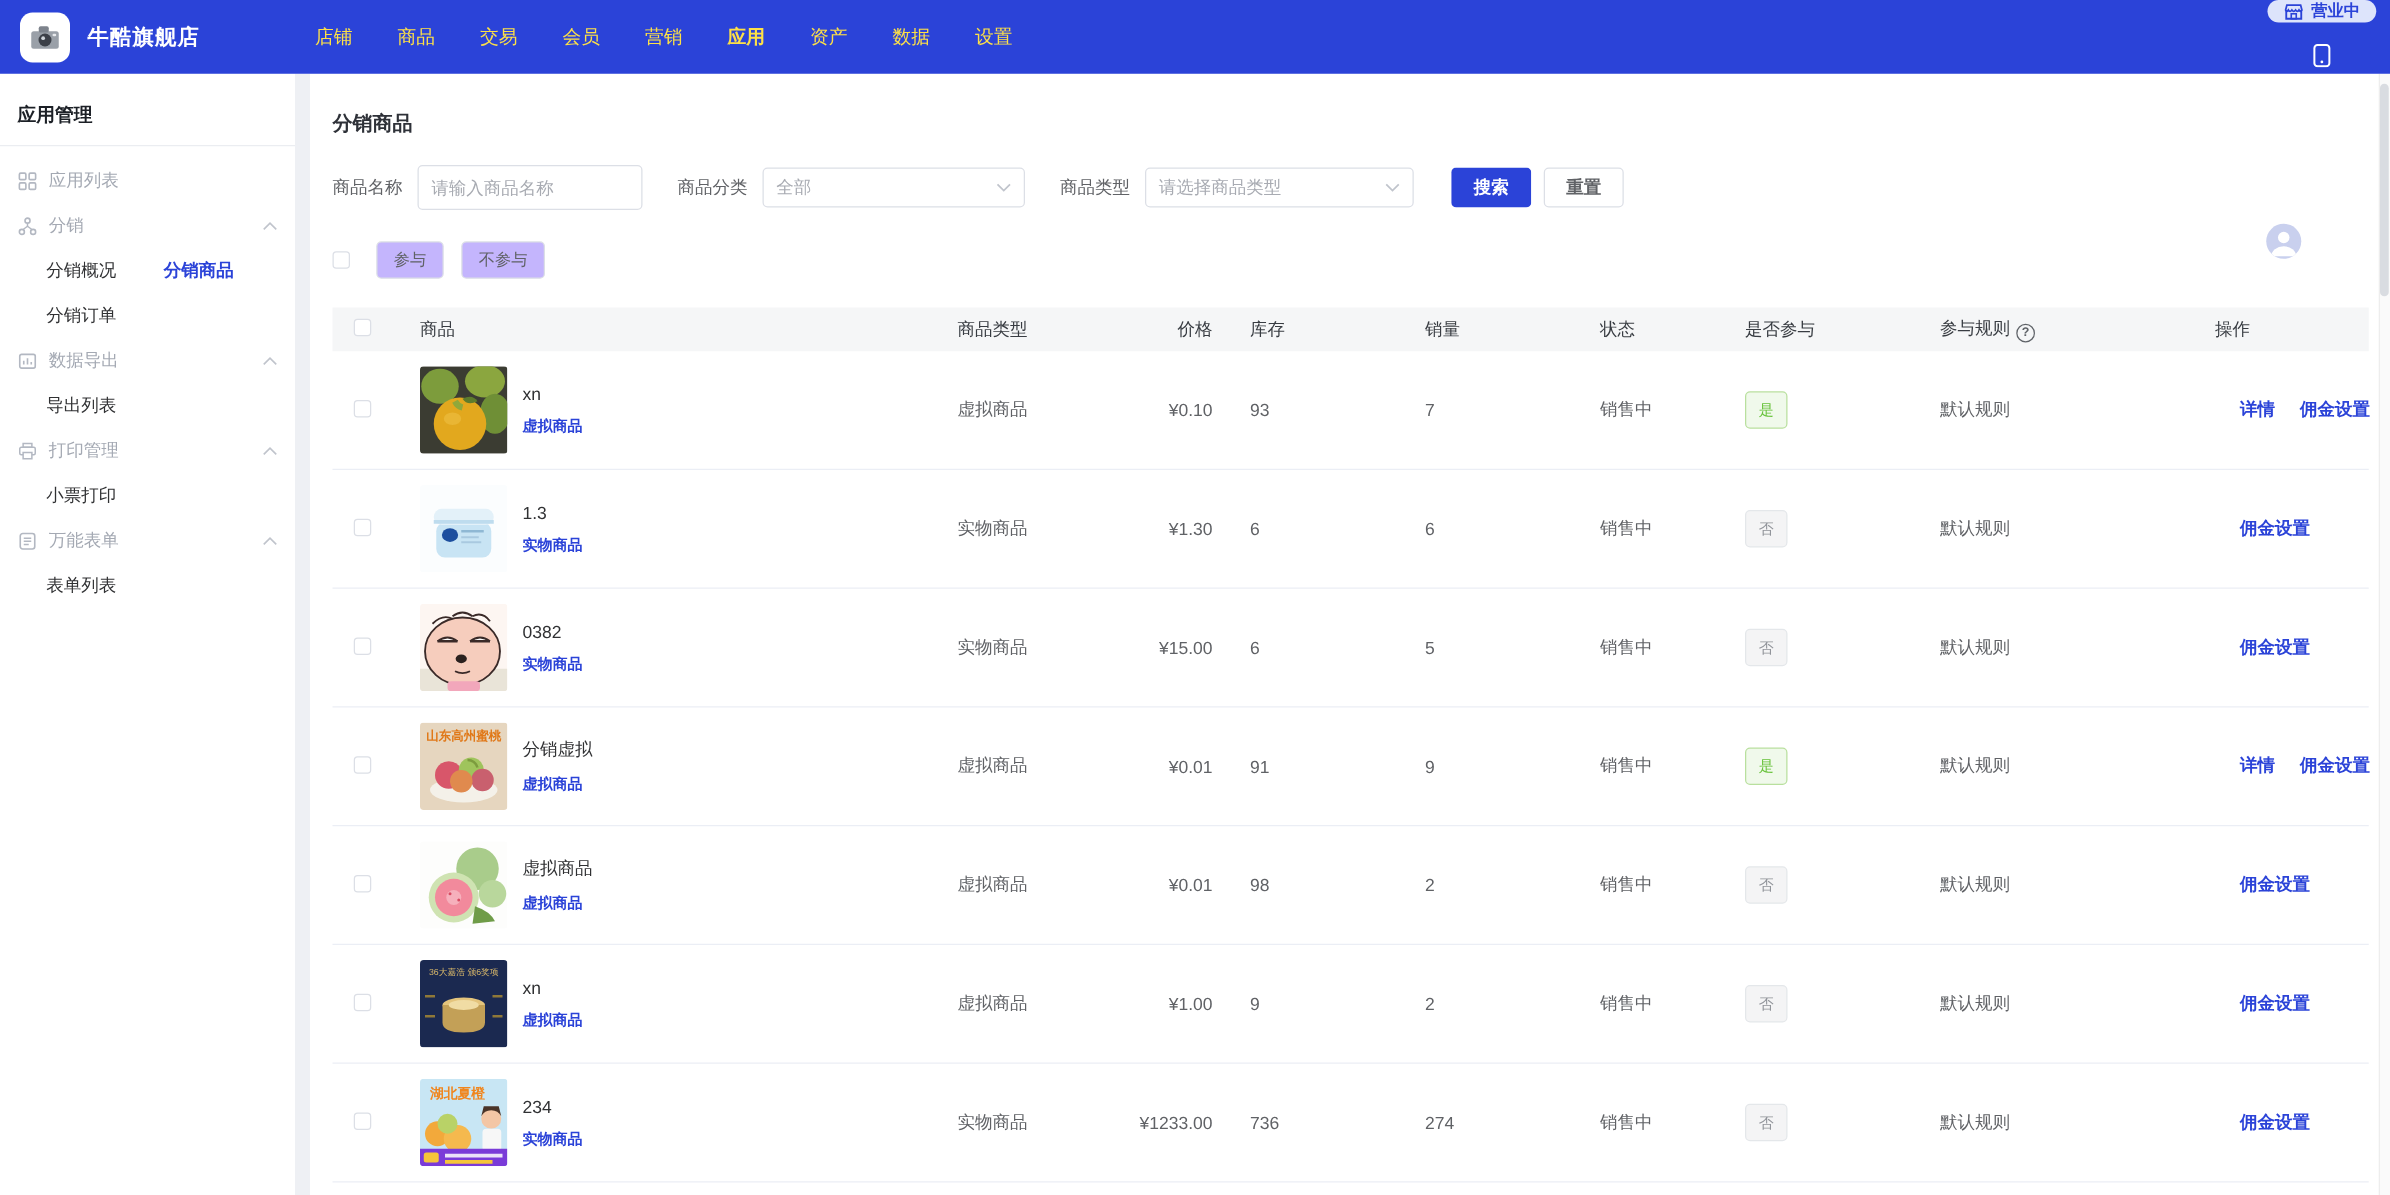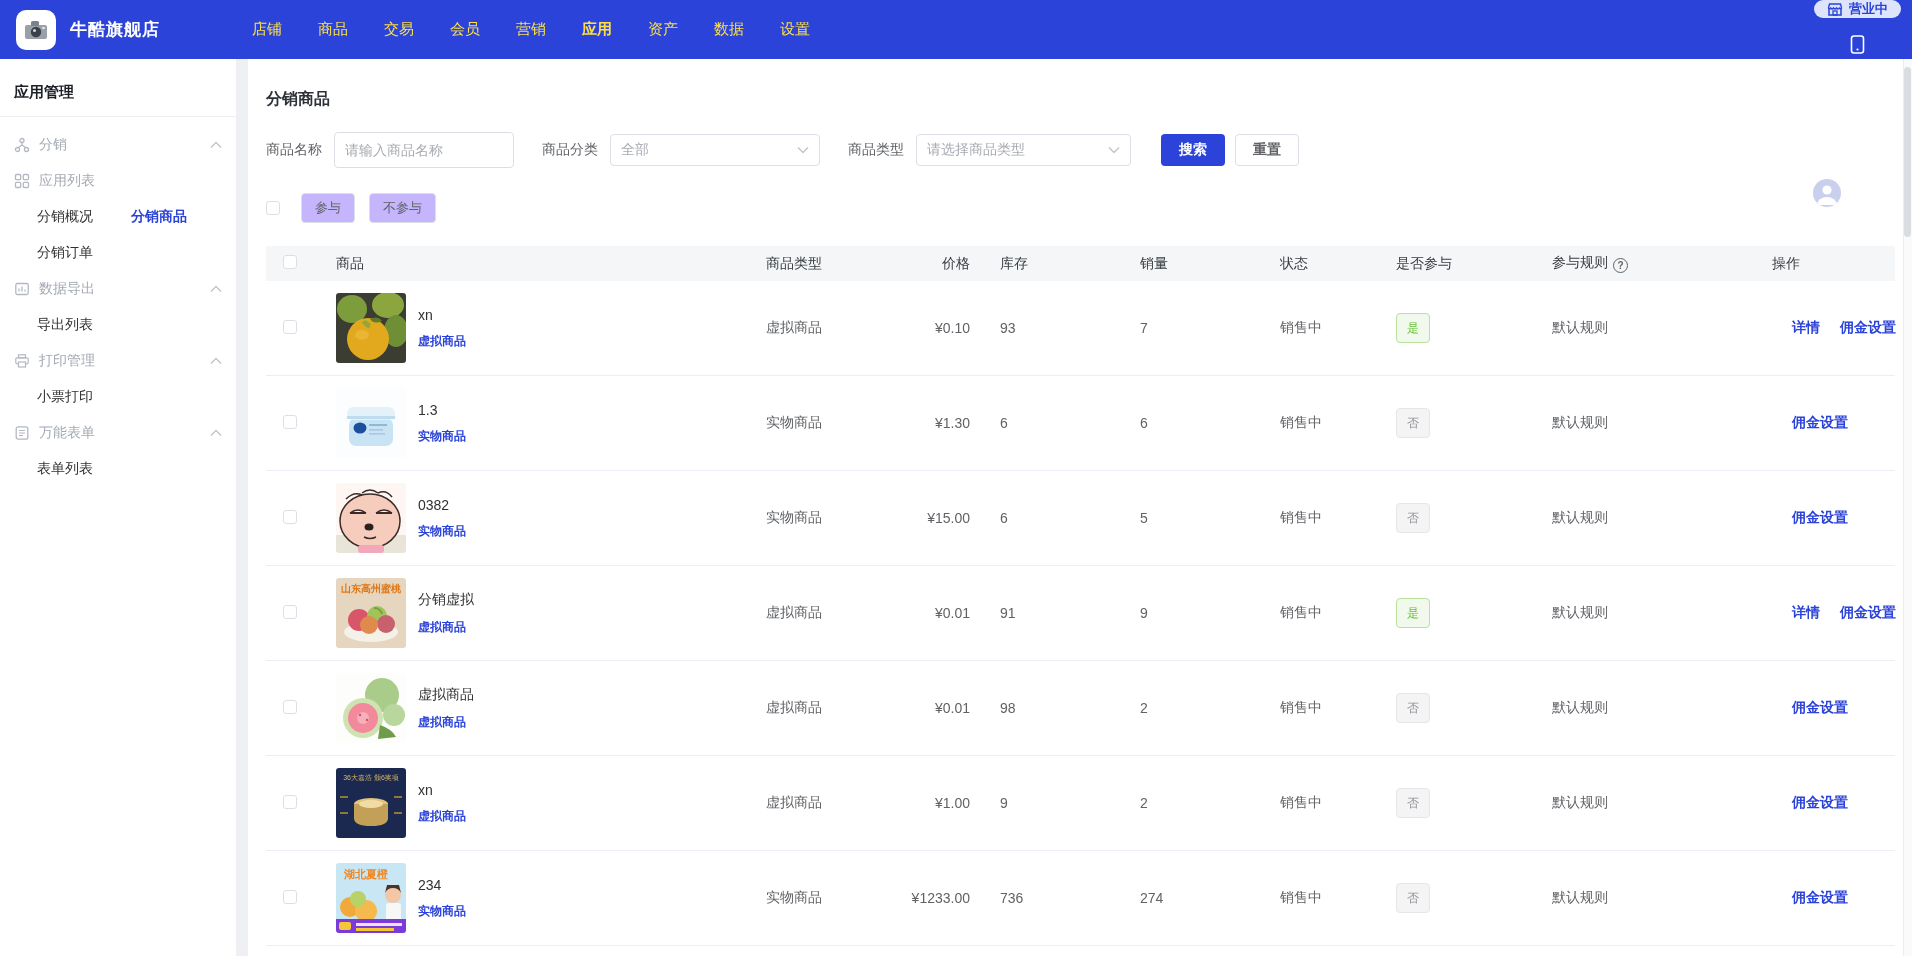--- a/index.html
+++ b/index.html
@@ -177,43 +177,43 @@
   </div>
 </div>
 
 <div class="sidebar">
   <div class="sb-title">应用管理</div>
   <div class="sb-divider"></div>
   <div class="sb-list">
       <div class="sb-item">
         <span class="sb-ic">
           <svg width="16" height="16" viewBox="0 0 16 16">
+            <rect x="1.5" y="1.5" width="5.2" height="5.2" rx="1" fill="none" stroke="#b3b8c2" stroke-width="1.3"></rect>
+            <rect x="9.3" y="1.5" width="5.2" height="5.2" rx="1" fill="none" stroke="#b3b8c2" stroke-width="1.3"></rect>
+            <rect x="1.5" y="9.3" width="5.2" height="5.2" rx="1" fill="none" stroke="#b3b8c2" stroke-width="1.3"></rect>
+            <rect x="9.3" y="9.3" width="5.2" height="5.2" rx="1" fill="none" stroke="#b3b8c2" stroke-width="1.3"></rect>
+          </svg>
+        </span>
+        <span>应用列表</span>
+      </div>
+      <div class="sb-item">
+        <span class="sb-ic">
+          <svg width="16" height="16" viewBox="0 0 16 16">
             <circle cx="8" cy="3.5" r="2" fill="none" stroke="#b3b8c2" stroke-width="1.3"></circle>
             <circle cx="3.5" cy="12.5" r="2" fill="none" stroke="#b3b8c2" stroke-width="1.3"></circle>
             <circle cx="12.5" cy="12.5" r="2" fill="none" stroke="#b3b8c2" stroke-width="1.3"></circle>
             <path d="M8 5.5 L8 8 M8 8 L4.2 10.8 M8 8 L11.8 10.8" fill="none" stroke="#b3b8c2" stroke-width="1.2"></path>
           </svg>
         </span>
         <span>分销</span>
         <span class="chev">
           <svg width="12" height="8" viewBox="0 0 12 8">
             <path d="M1 6.5 L6 1.5 L11 6.5" fill="none" stroke="#c0c4cc" stroke-width="1.3"></path>
           </svg>
         </span>
-      </div>
-      <div class="sb-item">
-        <span class="sb-ic">
-          <svg width="16" height="16" viewBox="0 0 16 16">
-            <rect x="1.5" y="1.5" width="5.2" height="5.2" rx="1" fill="none" stroke="#b3b8c2" stroke-width="1.3"></rect>
-            <rect x="9.3" y="1.5" width="5.2" height="5.2" rx="1" fill="none" stroke="#b3b8c2" stroke-width="1.3"></rect>
-            <rect x="1.5" y="9.3" width="5.2" height="5.2" rx="1" fill="none" stroke="#b3b8c2" stroke-width="1.3"></rect>
-            <rect x="9.3" y="9.3" width="5.2" height="5.2" rx="1" fill="none" stroke="#b3b8c2" stroke-width="1.3"></rect>
-          </svg>
-        </span>
-        <span>应用列表</span>
       </div>
       <div class="sb-sub">
         <div class="sb-sub-item">分销概况</div>
         <div class="sb-sub-item active">分销商品</div>
         <div class="sb-sub-item">分销订单</div>
       </div>
       <div class="sb-item">
         <span class="sb-ic">
           <svg width="16" height="16" viewBox="0 0 16 16">
             <rect x="1.8" y="2.5" width="12.4" height="11" rx="1.5" fill="none" stroke="#b3b8c2" stroke-width="1.3"></rect>

